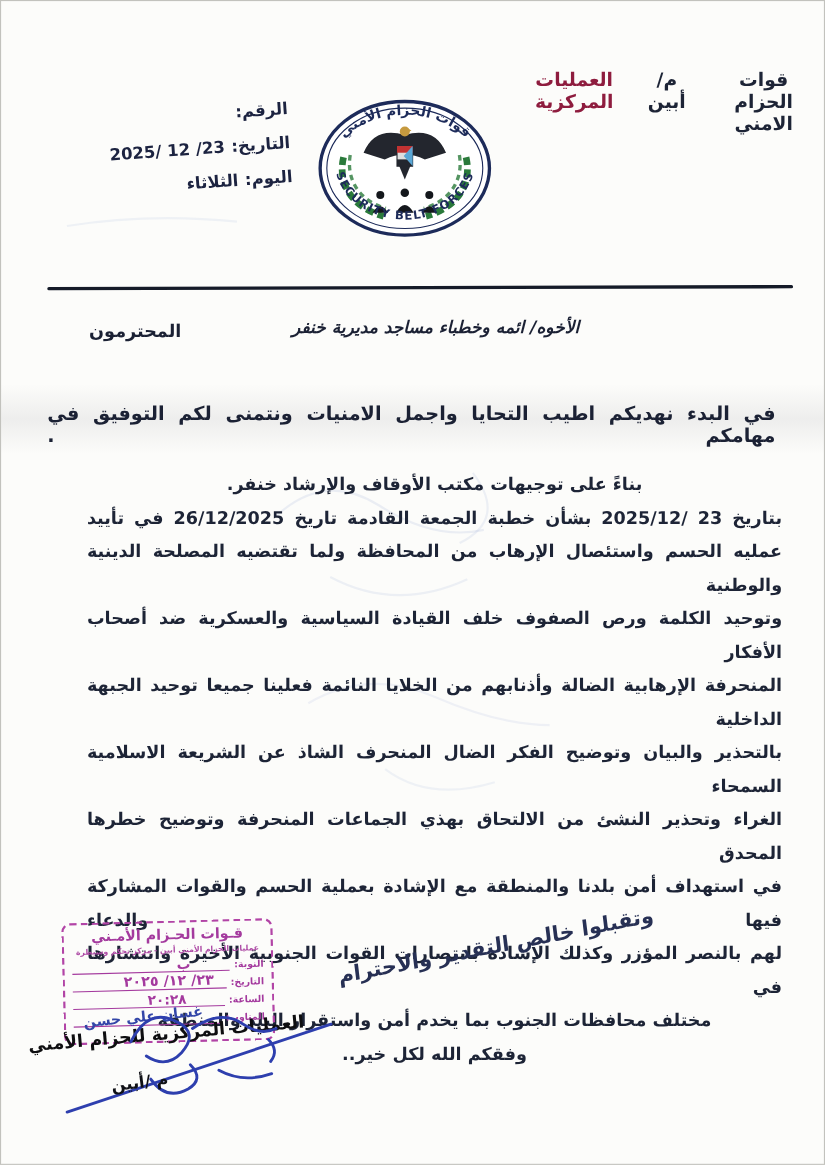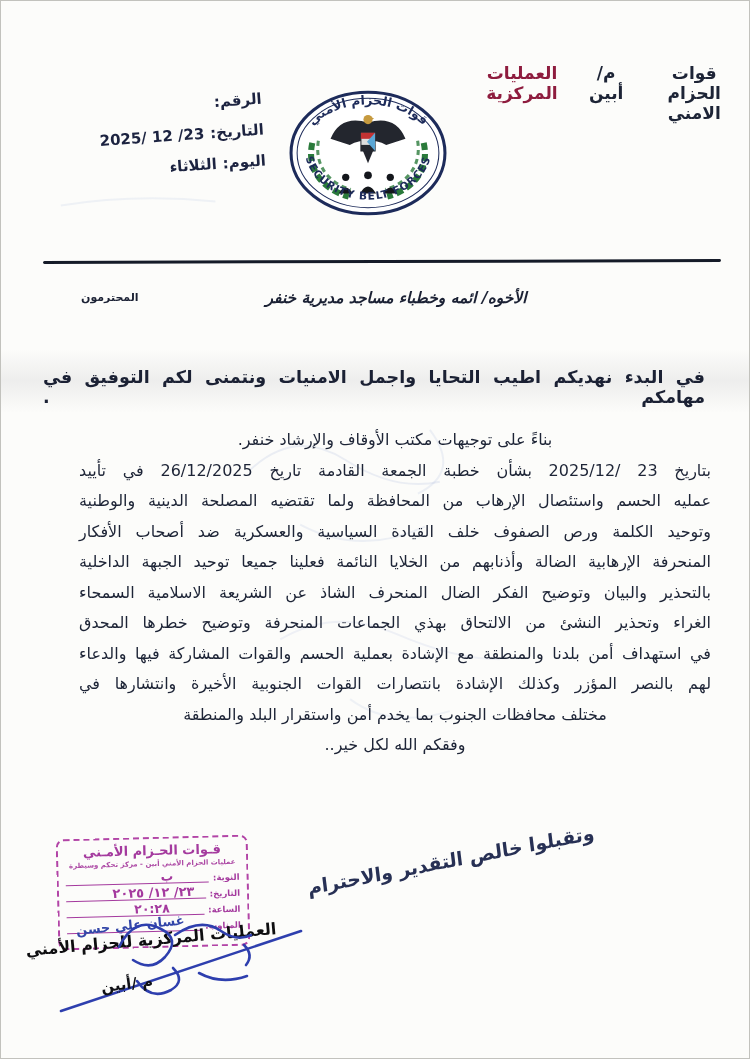--- a/index.html
+++ b/index.html
@@ -35,36 +35,36 @@
     position:absolute;top:259px;left:42px;width:678px;height:3px;
     background:#151b28;border-radius:2px;transform:rotate(-0.15deg);
   }
   
   .addr-main{
     position:absolute;top:288px;left:240px;width:310px;
     text-align:center;font-weight:900;font-size:15.5px;color:#1b2134;font-style:italic;
   }
   .addr-hon{
     position:absolute;top:290px;left:80px;
-    font-weight:900;font-size:11px;color:#1b2134;text-align:center;
+    font-weight:900;font-size:16px;color:#1b2134;text-align:center;
   }
   
   .greet-band{
     position:absolute;top:348px;left:0;right:0;height:64px;
     background:linear-gradient(180deg,rgba(110,110,120,0) 0%,rgba(110,110,120,0.10) 50%,rgba(110,110,120,0) 100%);
   }
   .greeting{
     position:absolute;top:366px;left:42px;right:44px;
     font-weight:800;font-size:17.5px;color:#1b2134;
     text-align:justify;text-align-last:justify;
   }
   
   .body-text{
     position:absolute;top:424px;left:38px;right:38px;
-    font-size:16px;font-weight:400;line-height:30.5px;color:#1d2436;margin-left:40px;
+    font-size:16px;font-weight:700;line-height:30.5px;color:#1d2436;margin-left:40px;
   }
   .body-text .just{text-align:justify;text-align-last:justify;}
   .body-text .center{text-align:center;}
   
   .closing-hand{
     position:absolute;top:848px;left:300px;width:300px;
     transform:rotate(-11deg) skewX(-4deg);
     font-size:19px;font-weight:600;color:#273054;
     text-align:center;white-space:nowrap;
   }

